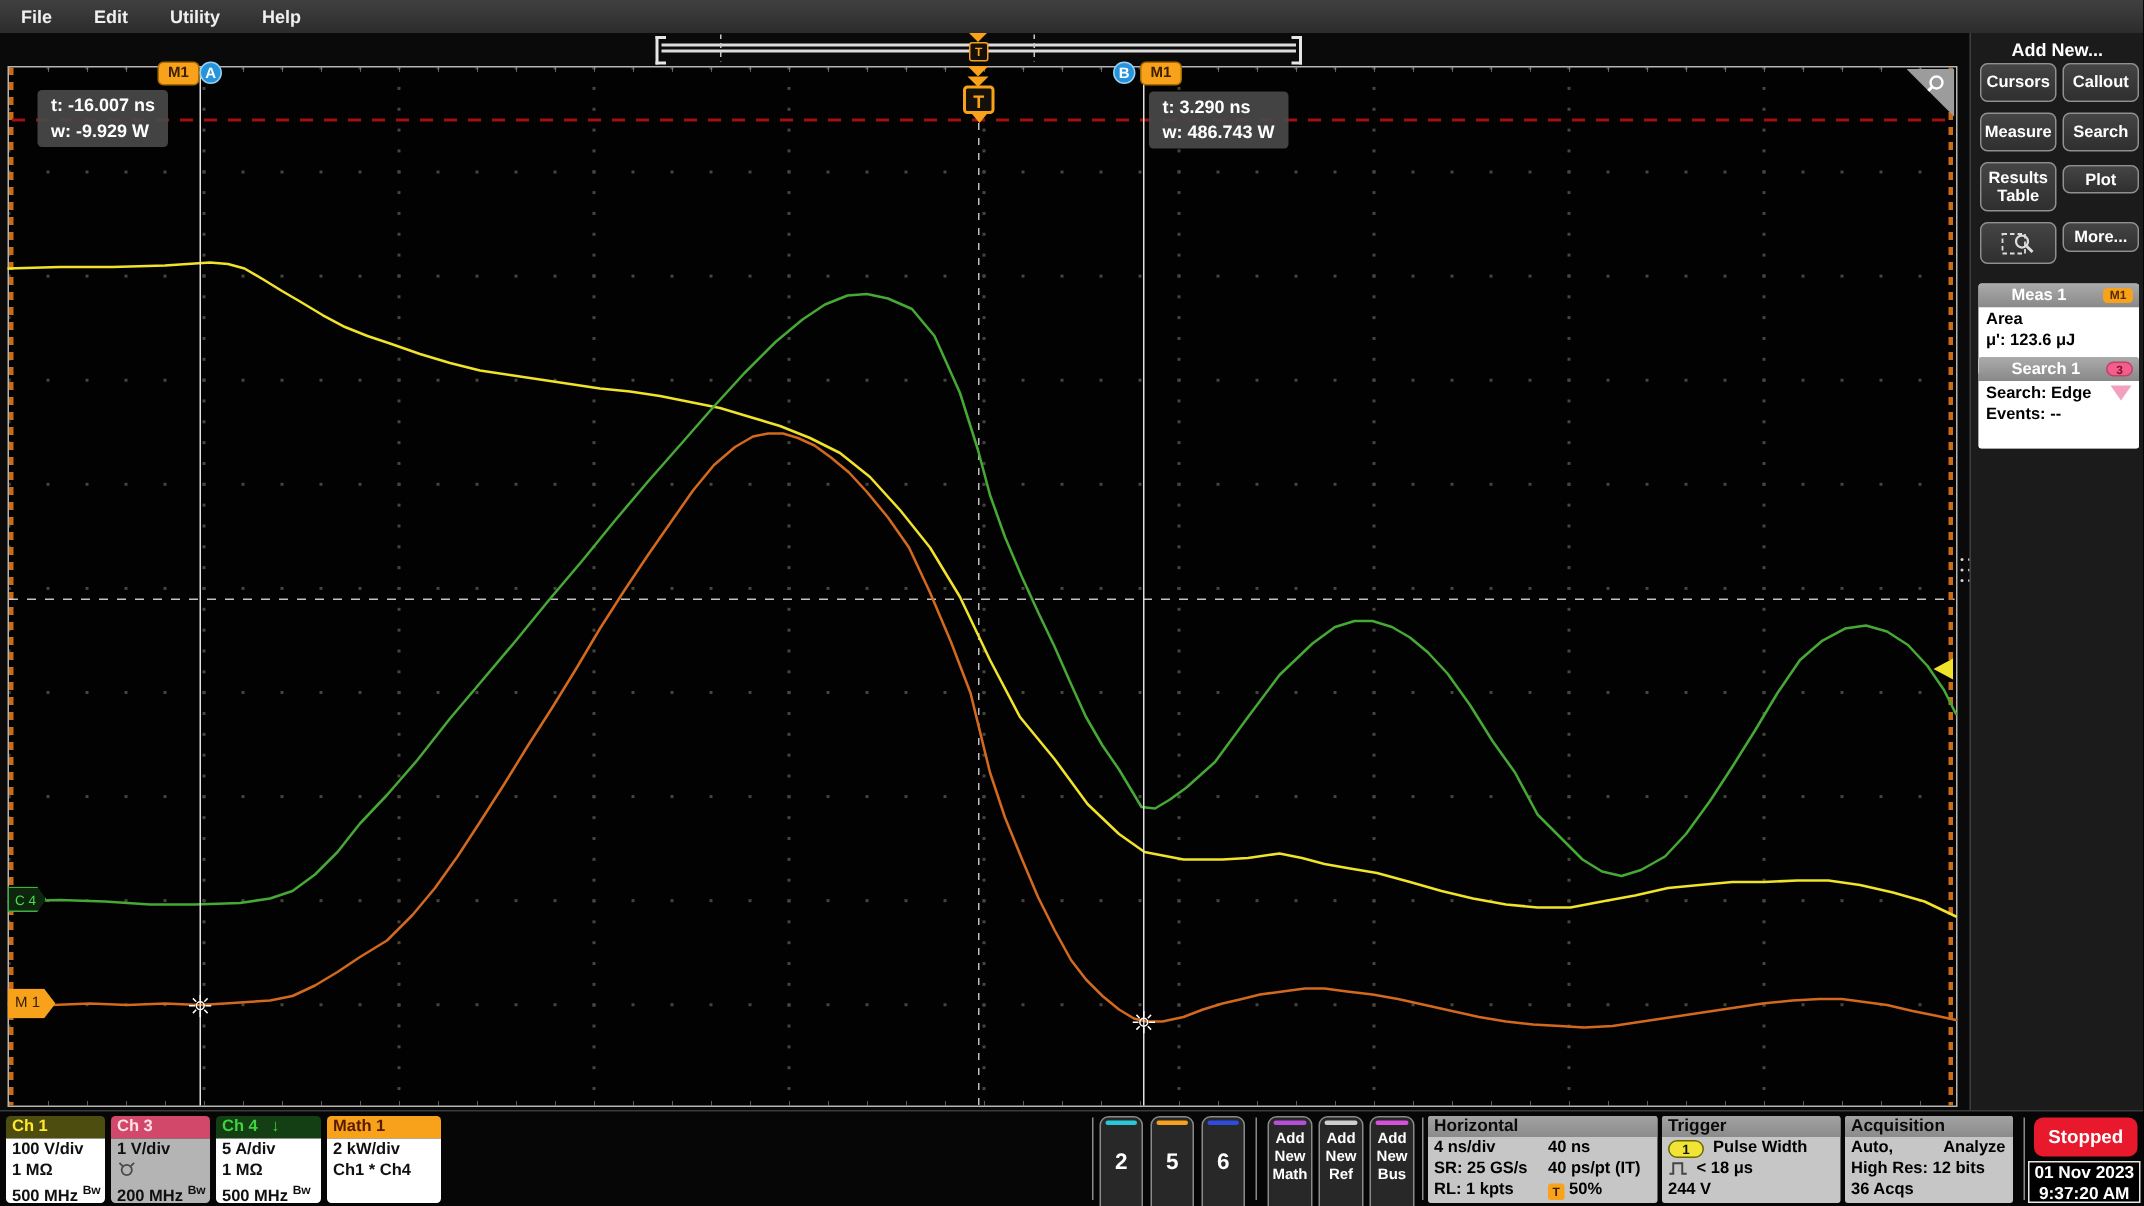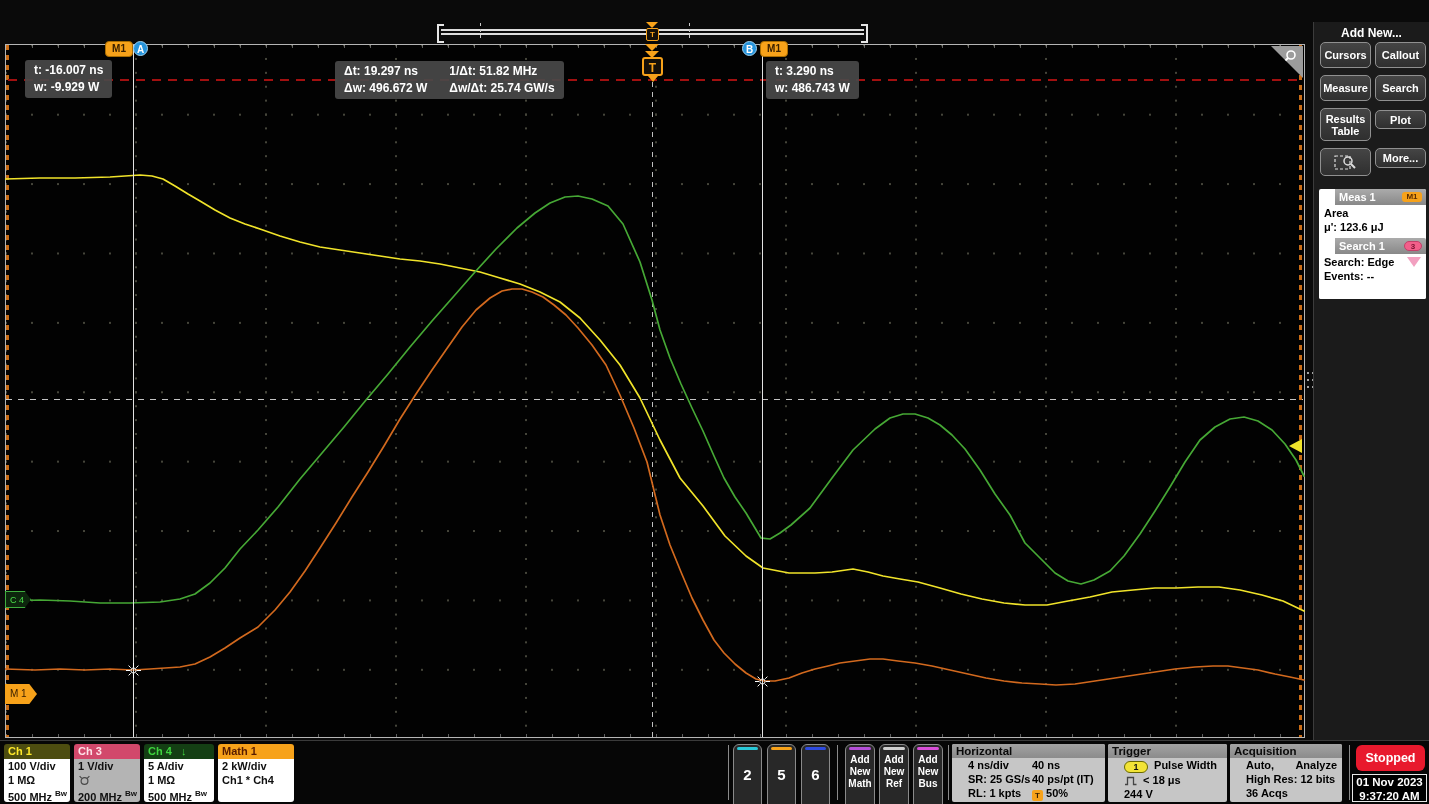--- a/index.html
+++ b/index.html
@@ -59,21 +59,21 @@
           text-align:center;line-height:19px;box-sizing:border-box;}
   .trig-flag:after{content:"";position:absolute;left:4px;top:17px;width:0;height:0;
           border-left:5px solid transparent;border-right:5px solid transparent;
           border-top:6px solid #f7a21a;}
 
   
   .wave-flag{position:absolute;clip-path:polygon(0 0,76% 0,100% 50%,76% 100%,0 100%);
              font-weight:normal;text-align:left;}
   .flag-c4{left:5px;top:591px;width:26px;height:17px;background:#0d260d;border:1px solid #3fae3f;
            color:#4ade4a;font-size:9px;line-height:16px;padding-left:4px;box-sizing:border-box;}
-  .flag-m1{left:5px;top:684px;width:32px;height:20px;background:#f7a21a;color:#3a2000;
+  .flag-m1{left:5px;top:659px;width:32px;height:20px;background:#f7a21a;color:#3a2000;
            font-size:10px;line-height:20px;padding-left:5px;box-sizing:border-box;}
 
   
   .lvl-arrow{position:absolute;left:1289px;top:439px;width:0;height:0;
        border-top:7px solid transparent;border-bottom:7px solid transparent;
        border-right:13px solid #f0e32a;}
 
   
   .corner-zoom{position:absolute;left:1271px;top:46px;width:32px;height:32px;background:#9c9c9c;
        clip-path:polygon(100% 0,100% 100%,0 0);}
@@ -98,21 +98,21 @@
   .sidebar{position:absolute;left:1313px;top:22px;width:116px;height:718px;background:#1b1b1b;
            border-left:1px solid #3c3c3c;box-sizing:border-box;}
   .sb-title{position:absolute;left:0;top:4px;width:100%;text-align:center;font-size:12px;
             font-weight:bold;color:#fff;}
   .sbtn{position:absolute;width:51px;height:26px;background:linear-gradient(#454545,#2f2f2f);
         border:1px solid #909090;border-radius:5px;color:#fff;font-size:11px;font-weight:bold;
         display:flex;align-items:center;justify-content:center;text-align:center;line-height:12px;
         box-sizing:border-box;}
   .card{position:absolute;left:5px;width:107px;border-radius:2px;overflow:hidden;background:#fff;}
   .card .hd{height:16px;background:linear-gradient(#ababab,#888);color:#fff;font-size:11px;
-        font-weight:bold;line-height:16px;padding-left:4px;position:relative;margin-left:16px;}
+        font-weight:bold;line-height:16px;padding-left:22px;position:relative;}
   .card .bd{background:#fff;color:#000;font-size:11px;font-weight:bold;line-height:14px;
         padding:1px 0 16px 5px;position:relative;}
   .m1pill{position:absolute;right:4px;top:3px;width:20px;height:10px;background:#f7a21a;
         border-radius:3px;color:#5a2c00;font-size:8px;font-weight:bold;text-align:center;line-height:10px;}
   .s1pill{position:absolute;right:4px;top:3px;width:18px;height:10px;background:#f25f8a;
         border:1px solid #c2406a;border-radius:5px;color:#7a1030;font-size:8px;font-weight:bold;
         text-align:center;line-height:9px;box-sizing:border-box;}
   .pink-tri{position:absolute;right:5px;top:3px;width:0;height:0;border-left:7px solid transparent;
         border-right:7px solid transparent;border-top:10px solid #f2a0c0;}
 
@@ -132,21 +132,21 @@
   .numbtn{position:absolute;top:3px;width:29px;height:68px;background:#282828;
         border:1px solid #8a8a8a;border-radius:6px;box-sizing:border-box;}
   .numbtn .stripe{margin:2px 3px 0;height:3px;border-radius:2px;}
   .numbtn .lab{margin-top:16px;text-align:center;color:#fff;font-size:15px;font-weight:bold;}
   .addbtn .lab{margin-top:4px;font-size:10px;line-height:12px;text-align:center;color:#fff;font-weight:bold;}
 
   .panel{position:absolute;top:3px;height:58px;background:#c6c6c6;border-radius:2px;
          color:#000;overflow:hidden;}
   .panel .hd{height:14px;background:linear-gradient(#a2a2a2,#8b8b8b);font-size:11.5px;
          font-weight:bold;line-height:14px;padding-left:4px;color:#0a0a0a;}
-  .panel .row{position:relative;font-size:11px;font-weight:bold;line-height:14px;padding-left:16px;}
+  .panel .row{position:relative;font-size:11px;font-weight:bold;line-height:14px;padding-left:4px;}
   .c2{position:absolute;left:80px;top:0;}
   .trigpos-ico{display:inline-block;width:11px;height:11px;background:#f7a21a;border-radius:2px;
          color:#3a2000;font-size:8px;font-weight:bold;text-align:center;line-height:11px;
          vertical-align:-1px;}
   .src-pill{display:inline-block;width:24px;height:12px;background:#f2e437;border:1px solid #6a6a00;
          border-radius:6px;color:#111;font-size:9px;font-weight:bold;text-align:center;
          line-height:11px;box-sizing:border-box;vertical-align:-1px;}
   .stopped{position:absolute;left:1356px;top:4px;width:69px;height:26px;background:#e8192d;
          border-radius:6px;color:#fff;font-size:12.5px;font-weight:bold;text-align:center;
          line-height:26px;}
@@ -154,20 +154,26 @@
          border:1px solid #e8e8e8;color:#fff;font-size:11.5px;font-weight:bold;text-align:center;
          line-height:14px;box-sizing:border-box;}
 
   svg.icon{display:block;}
 </style>
 </head>
 <body>
 
 <div id="screen">
 
+  <div class="menubar">
+    <span class="menu-item">File</span>
+    <span class="menu-item">Edit</span>
+    <span class="menu-item">Utility</span>
+    <span class="menu-item">Help</span>
+  </div>
 
 
   <div class="minimap">
     <div class="mm-line" style="top:6px"></div>
     <div class="mm-line" style="top:10px"></div>
     <div class="mm-brk l"></div>
     <div class="mm-brk r"></div>
     <div class="mm-tick" style="left:43px"></div>
     <div class="mm-tick" style="left:252px"></div>
     <div class="tri-dn abs" style="left:209px;top:-1px;border-left-width:6px;border-right-width:6px;border-top-width:6px"></div>
@@ -211,28 +217,20 @@
   <div class="circ" style="left:742px;top:41px">B</div>
   <div class="chip" style="left:760px;top:41px">M1</div>
 
   <div class="tri-dn abs" style="left:645px;top:44px"></div>
   <div class="tri-dn abs" style="left:645px;top:51px"></div>
   <div class="trig-flag">T</div>
 
   <div class="readout" style="left:25px;top:60px">
     <div>t: -16.007 ns</div>
     <div>w: -9.929 W</div>
-  </div>
-  <div class="readout" style="left:335px;top:61px">
-    <div class="grid2">
-      <span>Δt: 19.297 ns</span>
-      <span>1/Δt: 51.82 MHz</span>
-      <span>Δw: 496.672 W</span>
-      <span>Δw/Δt: 25.74 GW/s</span>
-    </div>
   </div>
   <div class="readout" style="left:766px;top:61px">
     <div>t: 3.290 ns</div>
     <div>w: 486.743 W</div>
   </div>
 
   <div class="wave-flag flag-c4">C 4</div>
   <div class="wave-flag flag-m1">M 1</div>
 
   <div class="lvl-arrow" style="top: 439px;"></div>

